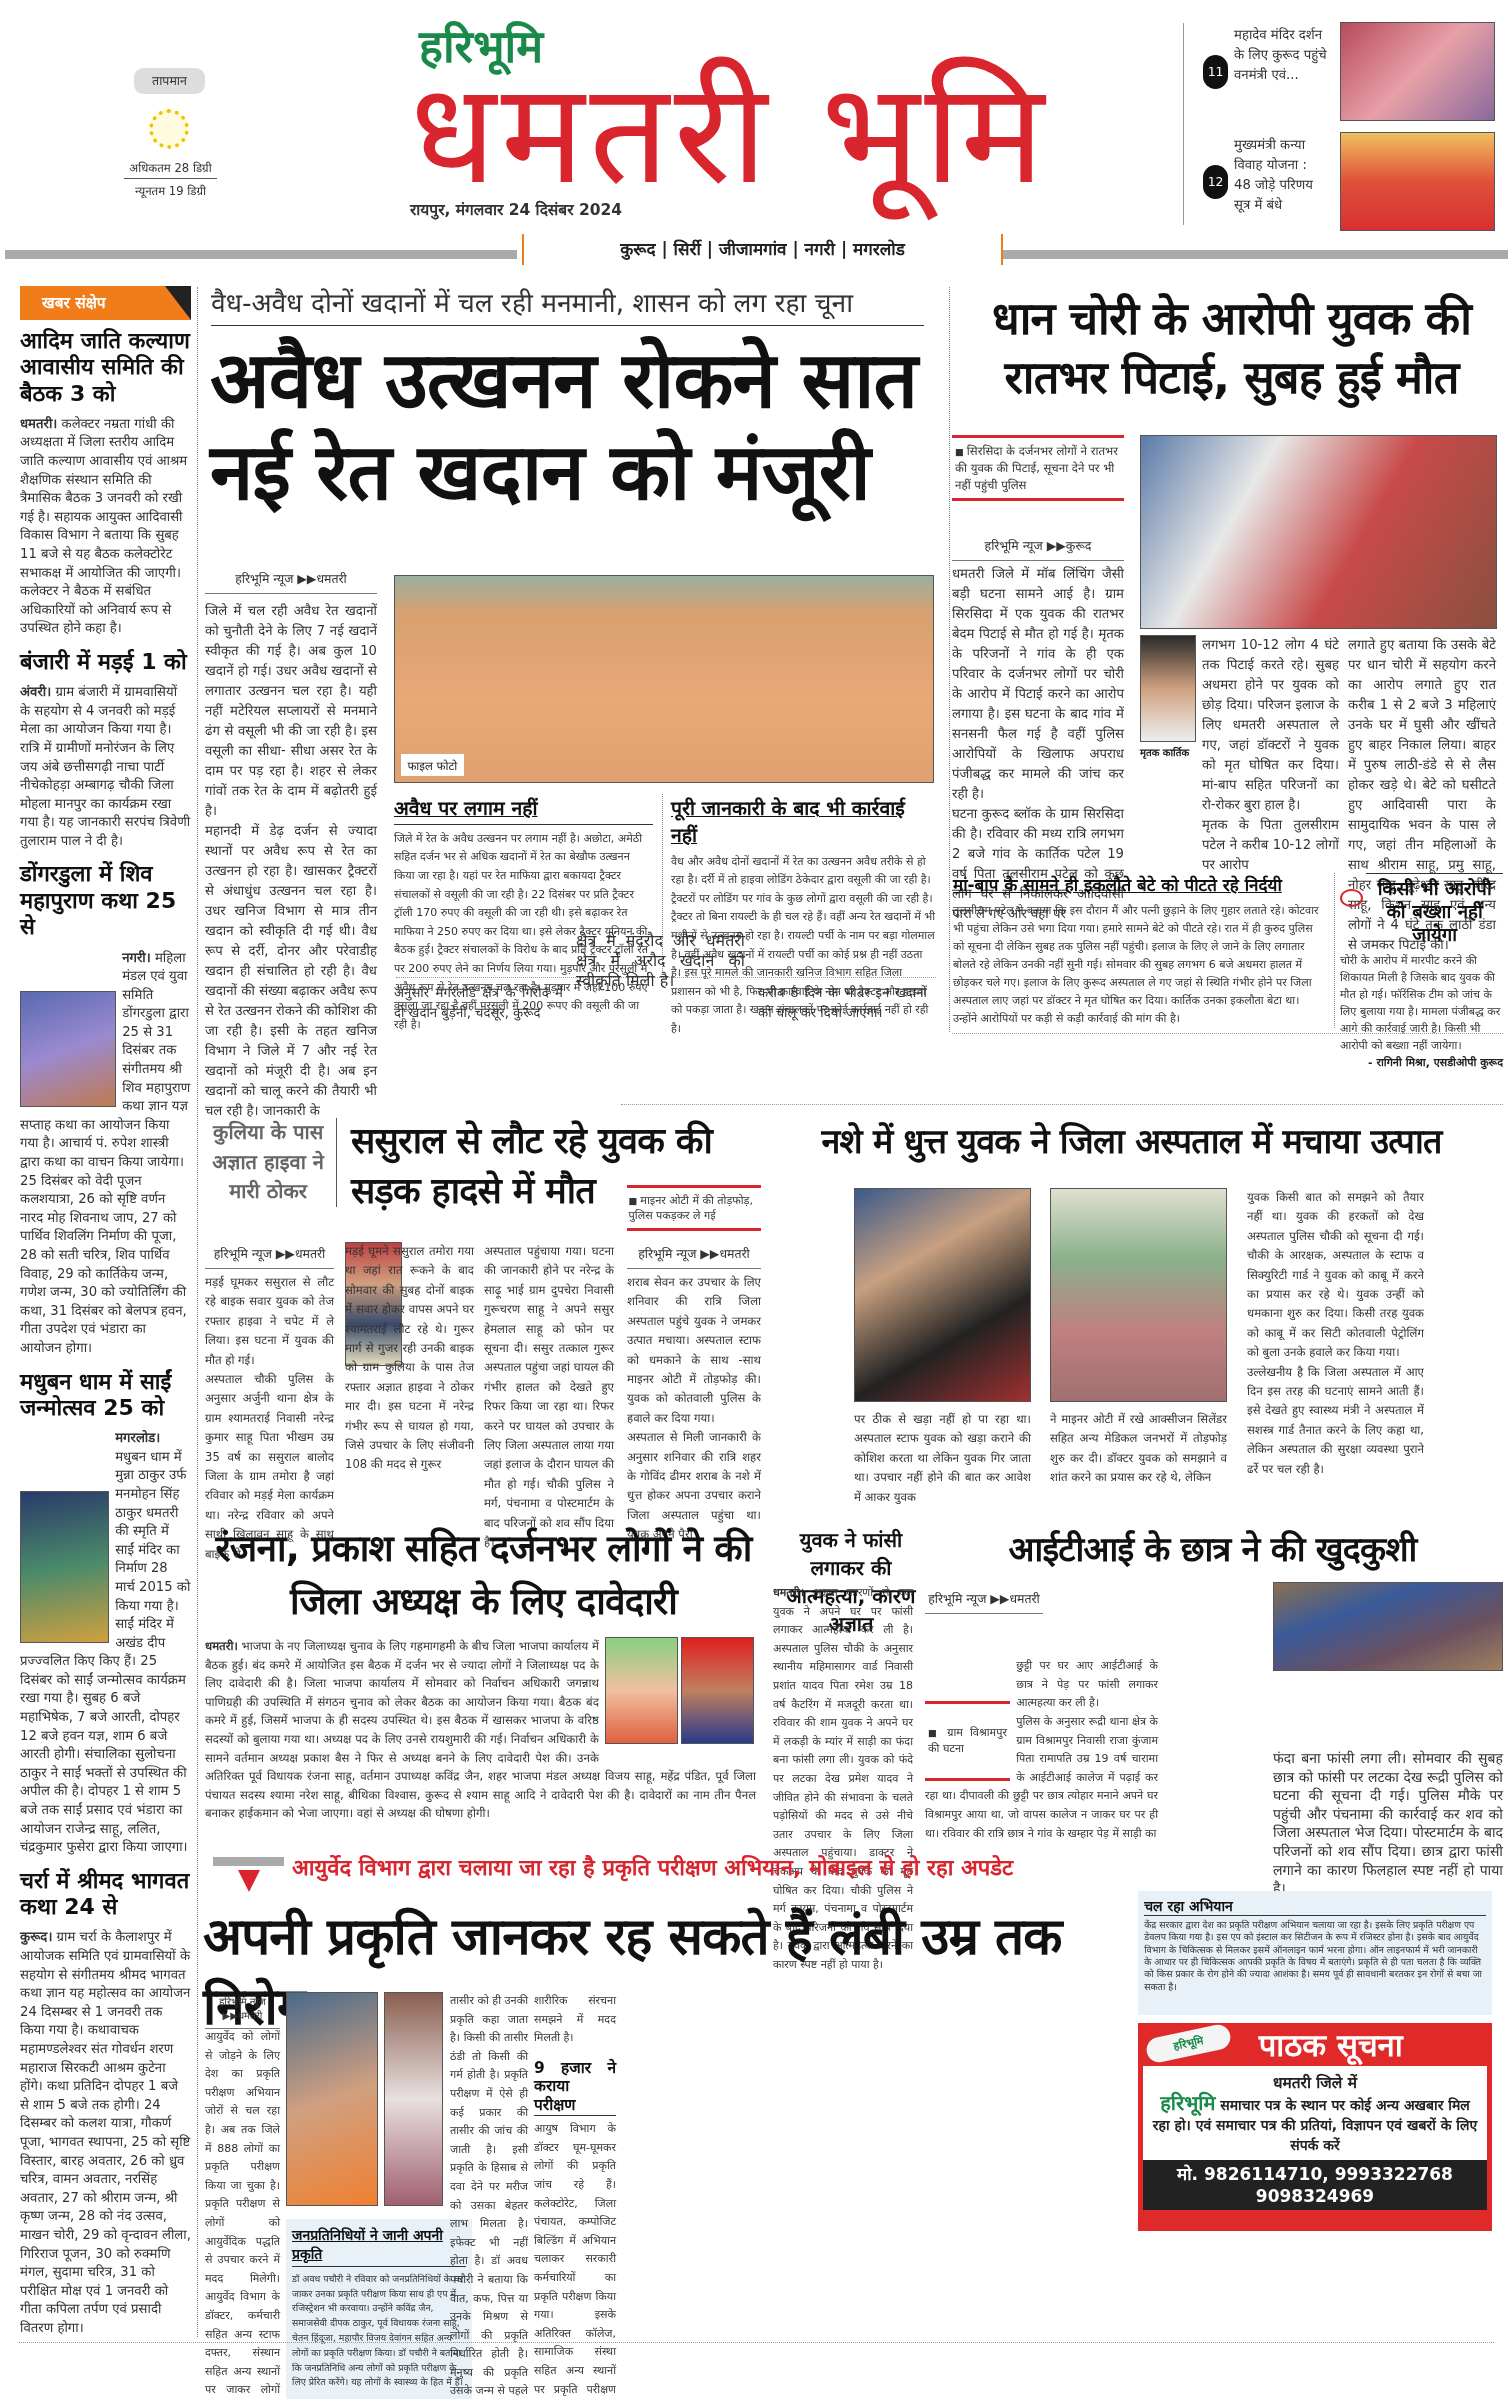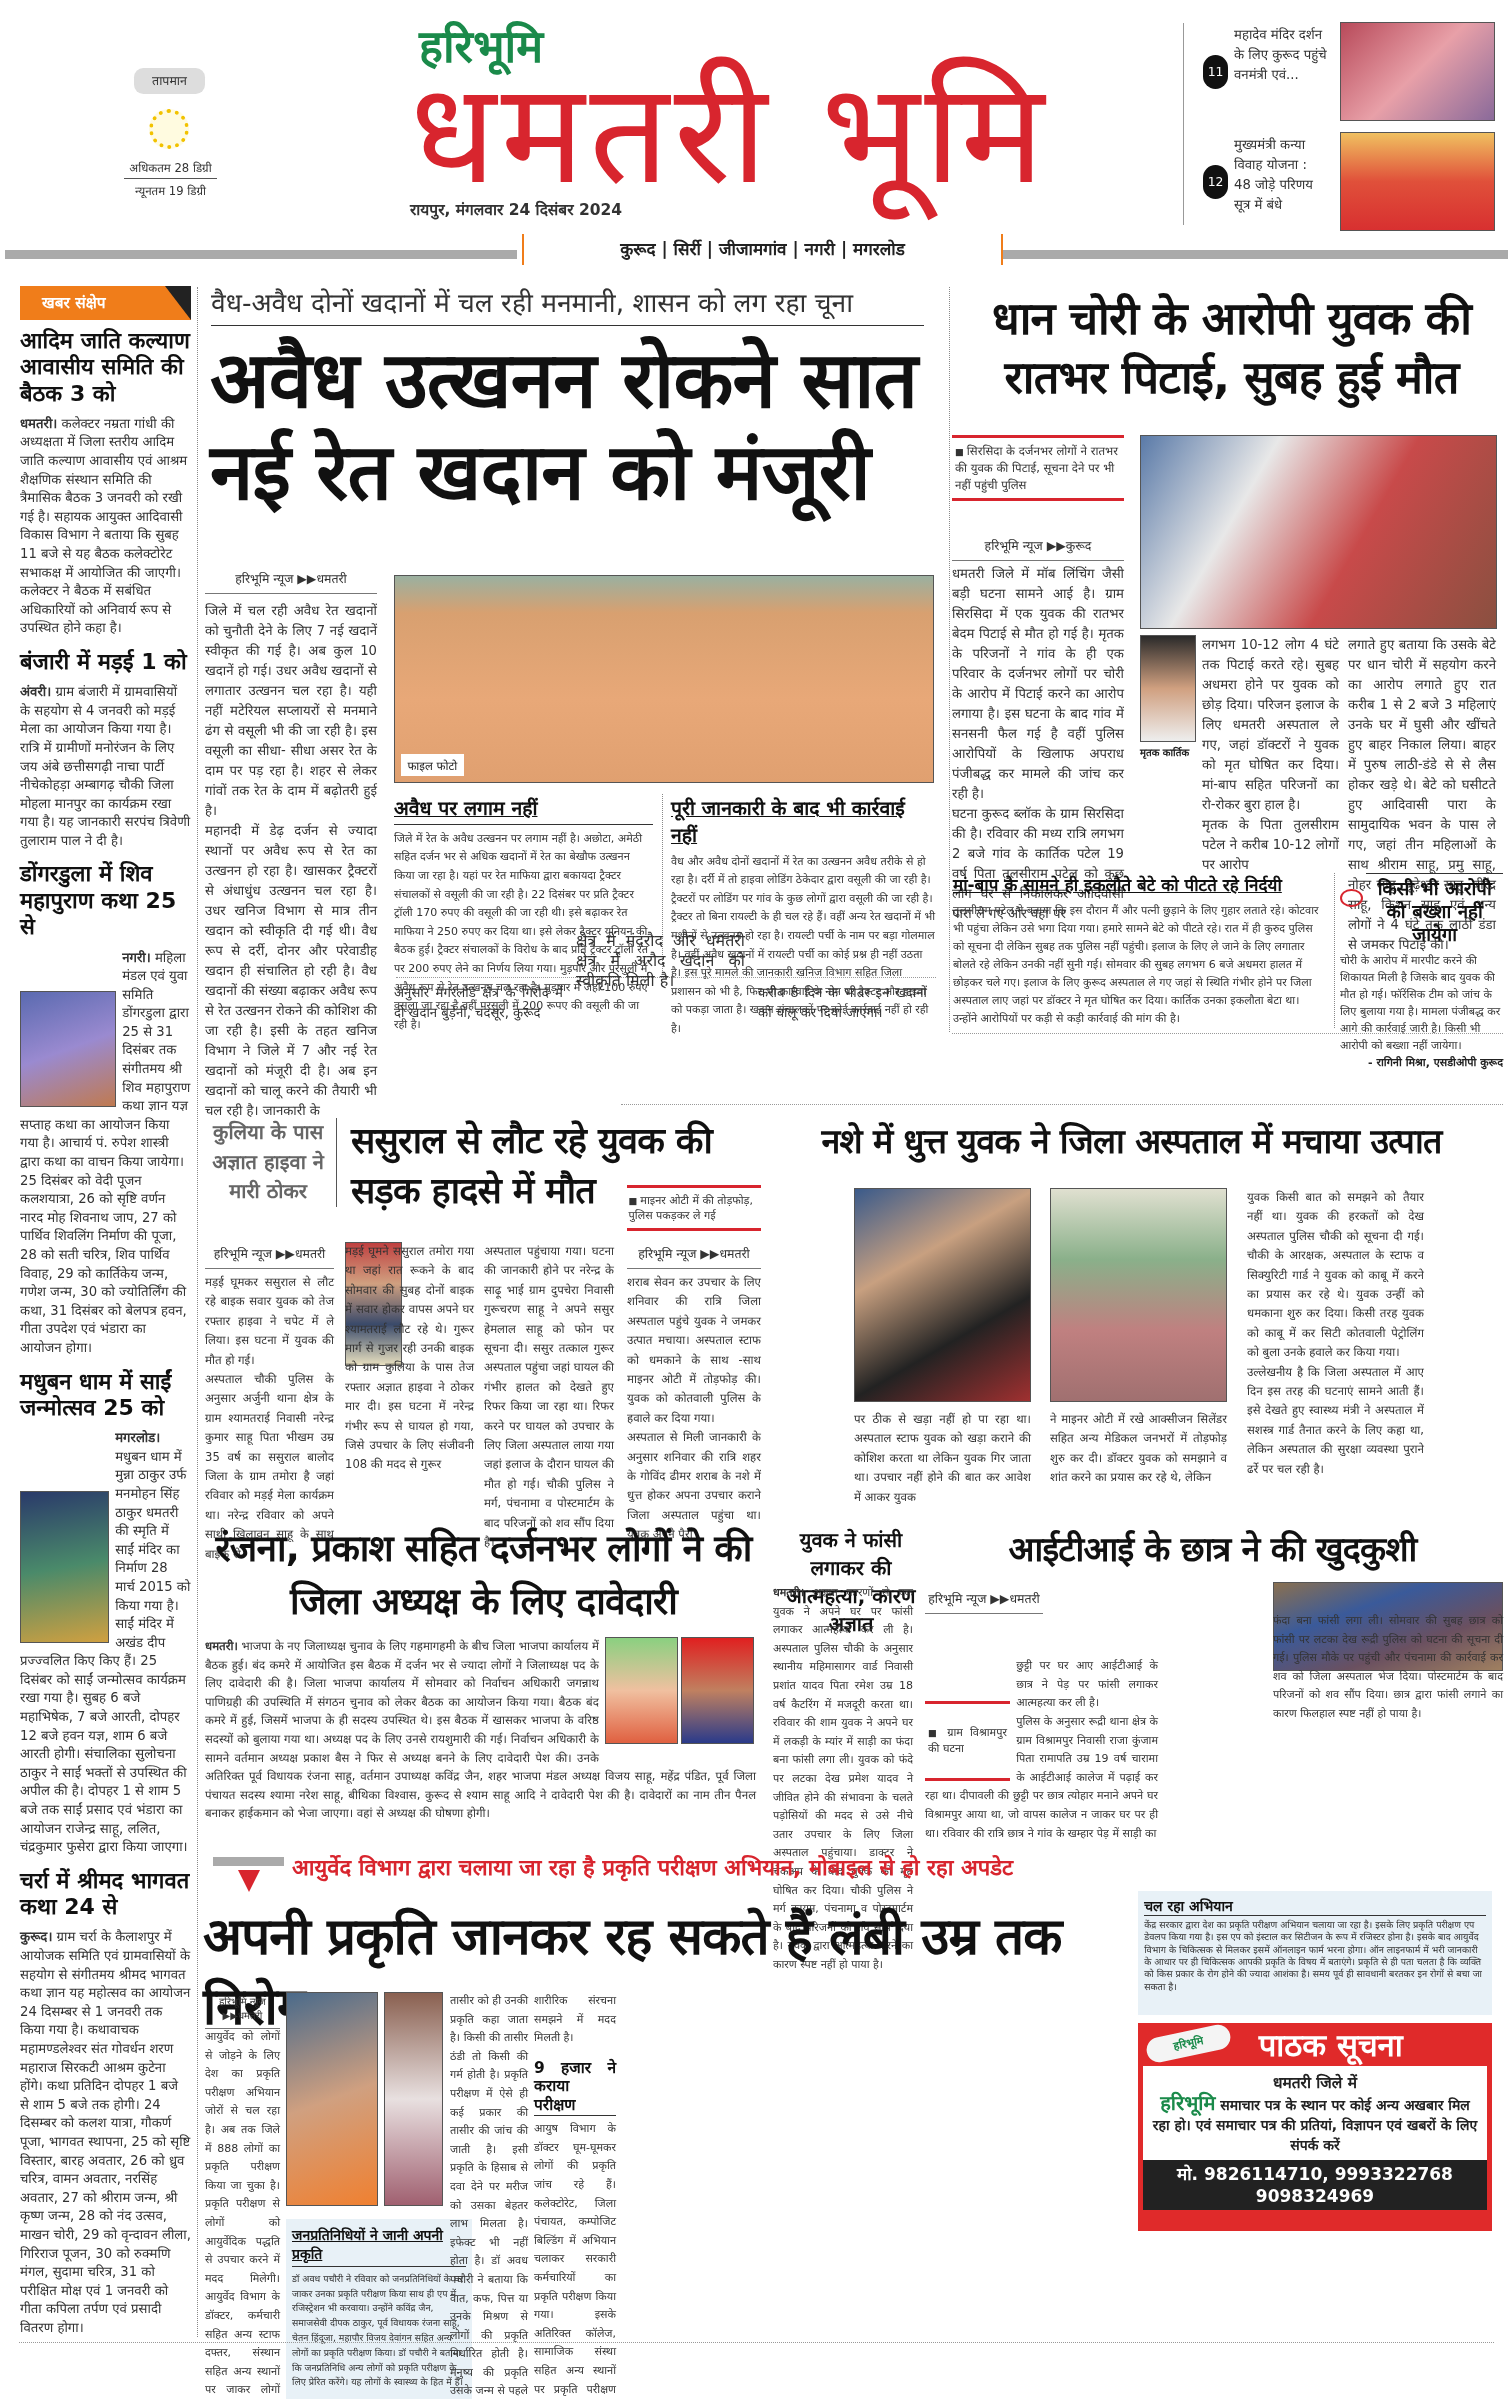--- a/index.html
+++ b/index.html
@@ -178,21 +178,21 @@
 <div class="abs hd-black" style="left:925px;top:1526px;width:575px;font-size:34px;line-height:47px;text-align:center">आईटीआई के छात्र ने की खुदकुशी</div>
 <div class="abs byline" style="left:925px;top:1587px;width:118px">हरिभूमि न्यूज ▶▶धमतरी</div>
 <div class="abs txt" style="left:925px;top:1620px;width:233px;white-space:pre-line;font-size:11px;line-height:18.6px">
   <div style="float:left;width:85px;border-top:3.1px solid #d8252e;border-bottom:3.1px solid #d8252e;margin:62px 6.2px 4.7px 0;padding:3.1px">
     <div class="bullet" style="font-size:11px;line-height:15.5px;color:#333">ग्राम विश्रामपुर की घटना</div>
   </div>
   <span>छुट्टी पर घर आए आईटीआई के छात्र ने पेड़ पर फांसी लगाकर आत्महत्या कर ली है।
     पुलिस के अनुसार रूद्री थाना क्षेत्र के ग्राम विश्रामपुर निवासी राजा कुंजाम पिता रामापति उम्र 19 वर्ष चारामा के आईटीआई कालेज में पढ़ाई कर रहा था। दीपावली की छुट्टी पर छात्र त्योहार मनाने अपने घर विश्रामपुर आया था, जो वापस कालेज न जाकर घर पर ही था। रविवार की रात्रि छात्र ने गांव के खम्हार पेड़ में साड़ी का</span>
 </div>
 <div class="abs photo" style="left:1273px;top:1582px;width:230px;height:89px;background:linear-gradient(160deg,#8a7050,#3a5a9a,#6a5060,#a08060)"></div>
-<div class="abs txt" style="left:1273px;top:1612px;width:230px;font-size:11px;line-height:18.6px">फंदा बना फांसी लगा ली। सोमवार की सुबह छात्र को फांसी पर लटका देख रूद्री पुलिस को घटना की सूचना दी गई। पुलिस मौके पर पहुंची और पंचनामा की कार्रवाई कर शव को जिला अस्पताल भेज दिया। पोस्टमार्टम के बाद परिजनों को शव सौंप दिया। छात्र द्वारा फांसी लगाने का कारण फिलहाल स्पष्ट नहीं हो पाया है।</div>
+<div class="abs txt" style="left:1273px;top:1749px;width:230px;font-size:14px;line-height:18.6px">फंदा बना फांसी लगा ली। सोमवार की सुबह छात्र को फांसी पर लटका देख रूद्री पुलिस को घटना की सूचना दी गई। पुलिस मौके पर पहुंची और पंचनामा की कार्रवाई कर शव को जिला अस्पताल भेज दिया। पोस्टमार्टम के बाद परिजनों को शव सौंप दिया। छात्र द्वारा फांसी लगाने का कारण फिलहाल स्पष्ट नहीं हो पाया है।</div>
 
 <div class="abs" style="left:213px;top:1857px;width:71px;height:9.3px;background:#aaa"></div>
 <div class="abs" style="left:238px;top:1870px;border-left:11px solid transparent;border-right:11px solid transparent;border-top:22px solid #d8252e"></div>
 <div class="abs" style="left:292px;top:1851px;width:1211px;font-size:22px;font-weight:bold;color:#d8252e">आयुर्वेद विभाग द्वारा चलाया जा रहा है प्रकृति परीक्षण अभियान, मोबाइल से हो रहा अपडेट</div>
 <div class="abs hd-black" style="left:203px;top:1902px;width:916px;font-size:51px;line-height:70px">अपनी प्रकृति जानकर रह सकते हैं लंबी उम्र तक निरोग</div>
 <div class="abs byline" style="left:205px;top:1991px;width:75px;font-size:10px">हरिभूमि न्यूज ▶▶धमतरी</div>
 <div class="abs txt" style="left:205px;top:2028px;width:75px;white-space:pre-line;font-size:11px;line-height:18.6px">आयुर्वेद को लोगों से जोड़ने के लिए देश का प्रकृति परीक्षण अभियान जोरों से चल रहा है। अब तक जिले में 888 लोगों का प्रकृति परीक्षण किया जा चुका है। प्रकृति परीक्षण से लोगों को आयुर्वेदिक पद्धति से उपचार करने में मदद मिलेगी। आयुर्वेद विभाग के डॉक्टर, कर्मचारी सहित अन्य स्टाफ दफ्तर, संस्थान सहित अन्य स्थानों पर जाकर लोगों का प्रकृति परीक्षण कर रहे हैं। अस्पताल में आने वाले लोगों का भी प्रकृति परीक्षण किया जा रहा है।
     आयुर्वेद में चिकित्सा की पद्धति अलग है। इसमें लोगों की तासीर के हिसाब से दवाएं दी जाती हैं। इस</div>
 <div class="abs photo" style="left:286px;top:1992px;width:92px;height:214px;background:linear-gradient(160deg,#4a6a8a,#d0a080,#f08030)"></div>
 <div class="abs photo" style="left:384px;top:1992px;width:59px;height:214px;background:linear-gradient(180deg,#8a6050,#e8e0e0,#a06070)"></div>

